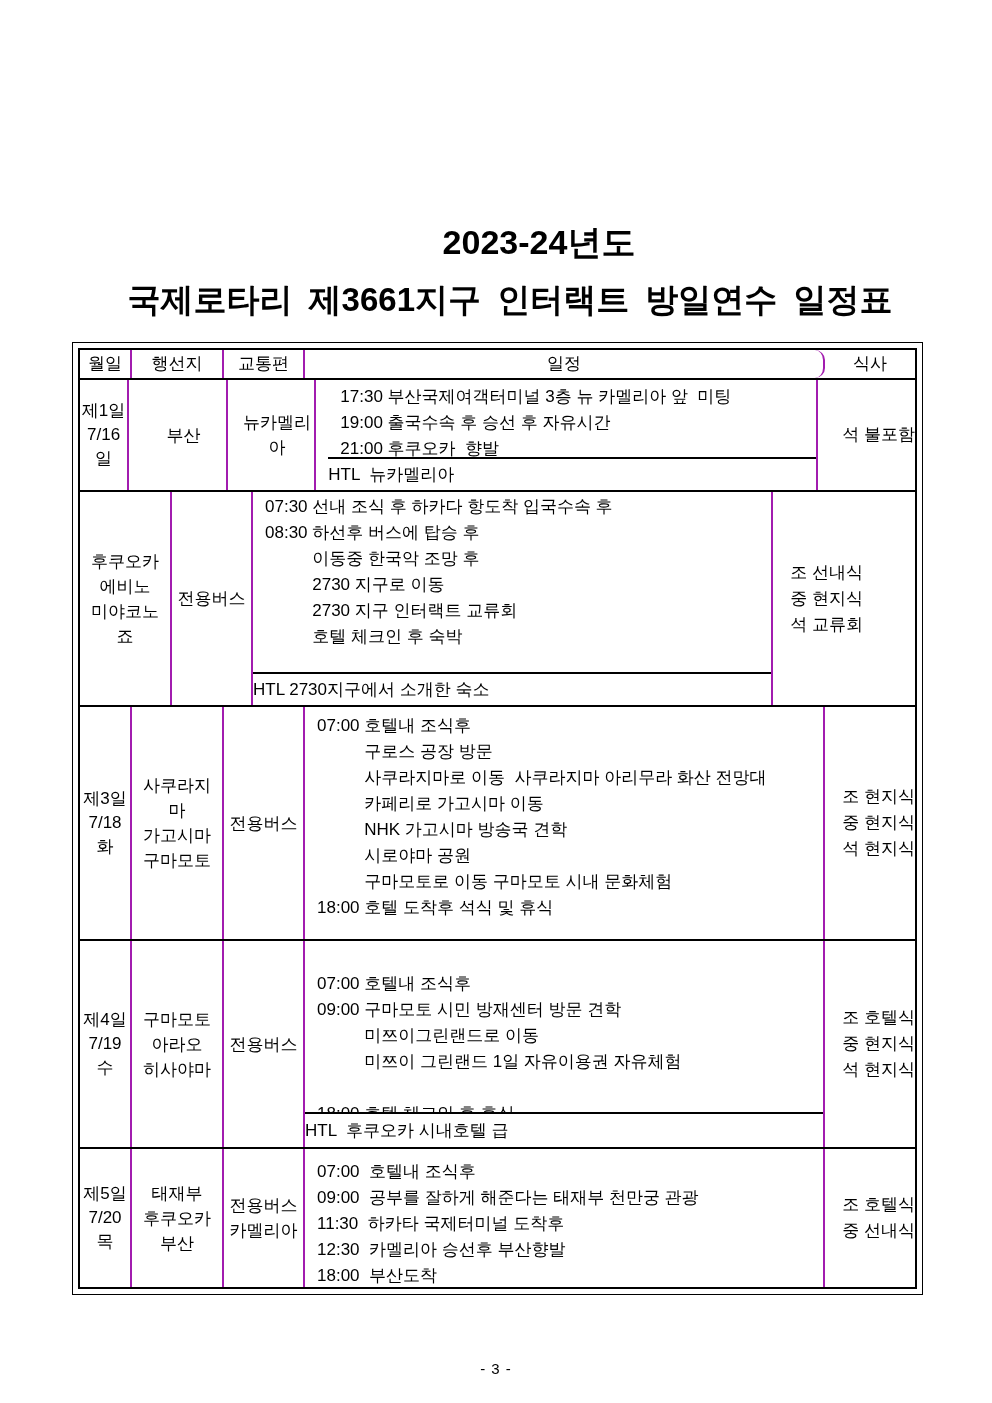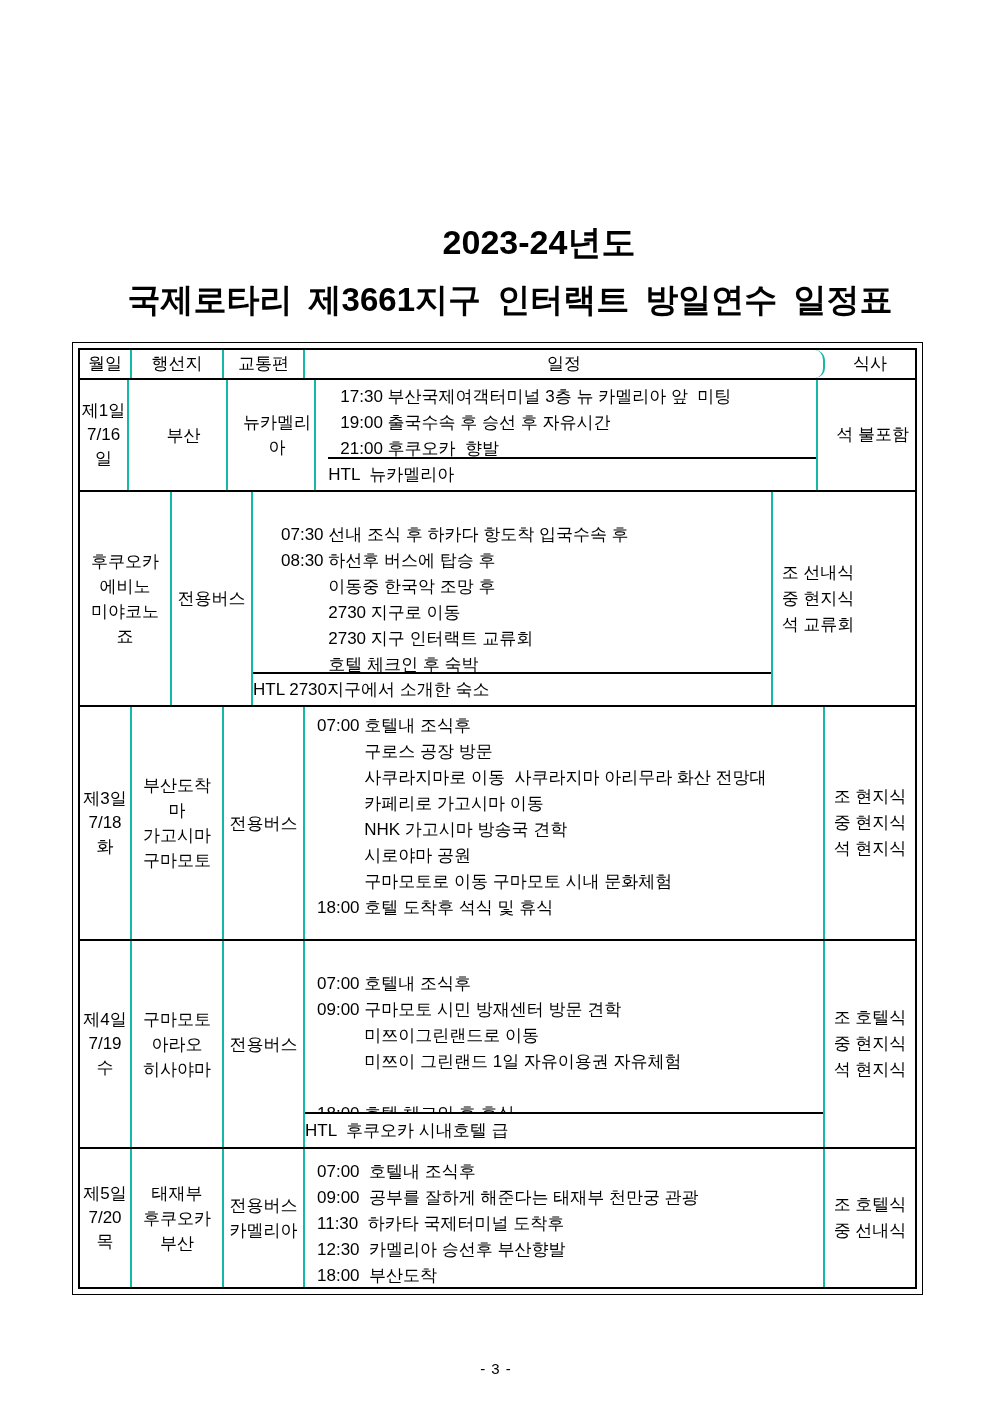--- a/index.html
+++ b/index.html
@@ -19,32 +19,32 @@
   .tbl {
     position:absolute; left:78px; top:348px; width:835px;
     border:2px solid #000; outline:1px solid #000; outline-offset:5px;
     background:#fff;
   }
   .row { display:flex; border-top:2px solid #000; box-sizing:border-box; }
   .row.hdr { border-top:none; height:28px; }
   .r1 { height:112px;gap:12px; } .r2 { height:215px; } .r3 { height:234px; }
   .r4 { height:208px; } .r5 { height:140px; }
   .c {
-    border-right:2px solid #14b8a6; box-sizing:border-box;
+    border-right:2px solid #a21caf; box-sizing:border-box;
     display:flex; align-items:center; justify-content:center;
     font-size:17px; overflow:hidden;
   }
   .c:last-child { border-right:none; }
   .c span { white-space:pre-wrap; text-align:center; line-height:25px; display:block; }
   .c-day   { width:52px; }
   .c-day span { line-height:24px; }
   .c-dest  { width:92px; }
   .c-trans { width:81px; }
   .c-sched { width:520px; flex-direction:column; align-items:stretch; justify-content:flex-start; }
-  .c-meal  { width:90px; justify-content:center; }
+  .c-meal  { width:90px; justify-content:flex-end; }
   .c-meal span { text-align:left; line-height:26px; }
   .hdr .c span { line-height:26px; }
   .sched { flex:1 1 auto; padding:4px 4px 0 12px; overflow:hidden; }
   .sched span { text-align:left; line-height:26px; }
   .htl {
     height:33px; flex:0 0 auto; border-top:2px solid #000; box-sizing:border-box;
     display:flex; align-items:center; font-size:17px;
   }
   .htl span { text-align:left; line-height:20px; }
   .footer {
@@ -114,21 +114,21 @@
     <div class="c c-dest">
         <span>후쿠오카
 에비노
 미야코노
 죠</span>
       </div>
     <div class="c c-trans">
         <span>전용버스</span>
       </div>
     <div class="c c-sched">
-      <div class="sched" style="padding-top:30px;margin-left:16px;">
+      <div class="sched" style="padding-top:2px;">
           <span>07:30 선내 조식 후 하카다 항도착 입국수속 후
 08:30 하선후 버스에 탑승 후
           이동중 한국악 조망 후
           2730 지구로 이동
           2730 지구 인터랙트 교류회
           호텔 체크인 후 숙박</span>
         </div>
       <div class="htl">
           <span>HTL 2730지구에서 소개한 숙소</span>
         </div>
@@ -140,21 +140,21 @@
       </div>
   </div>
 
   <div class="row r3">
     <div class="c c-day">
         <span>제3일
 7/18
 화</span>
       </div>
     <div class="c c-dest">
-        <span>부산도착
+        <span>사쿠라지
 마
 가고시마
 구마모토</span>
       </div>
     <div class="c c-trans">
         <span>전용버스</span>
       </div>
     <div class="c c-sched">
       <div class="sched" style="padding-top:6px;">
           <span>07:00 호텔내 조식후

